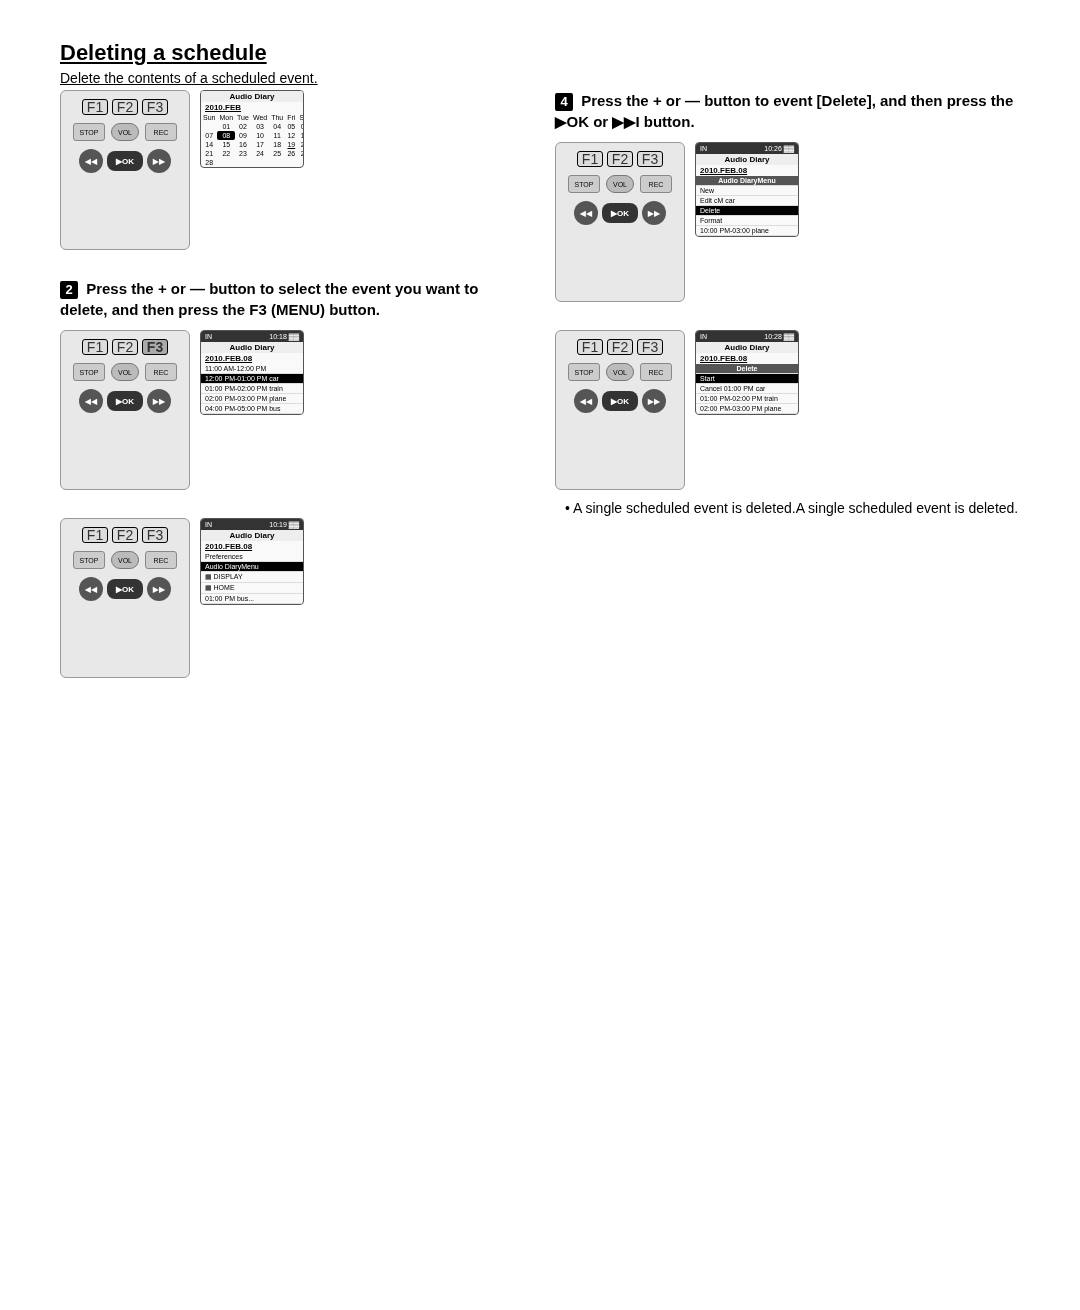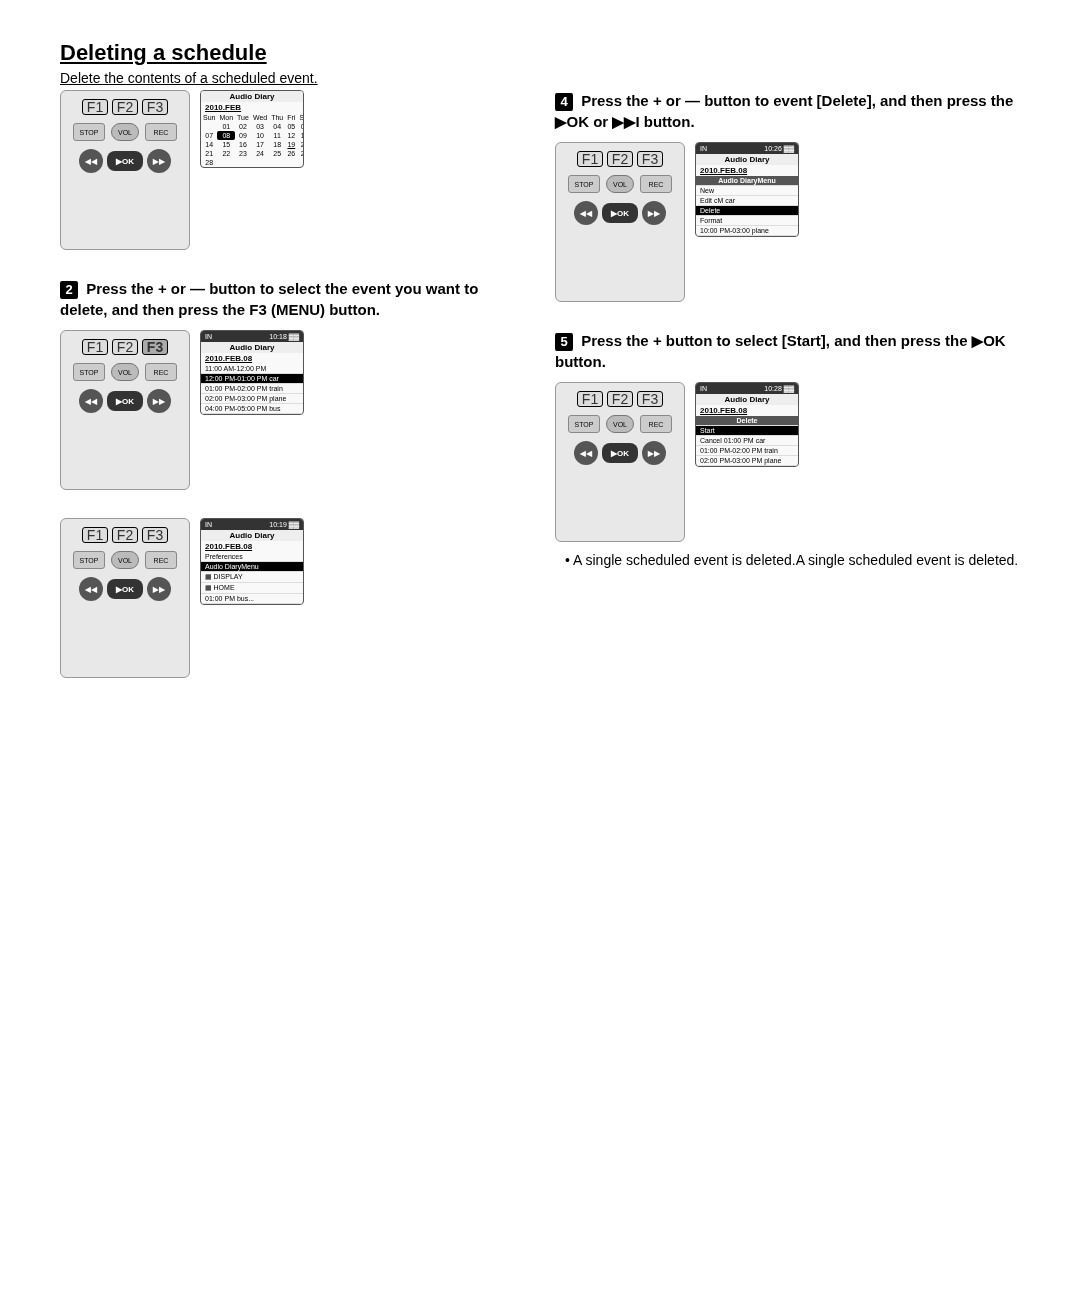--- a/index.html
+++ b/index.html
@@ -474,24 +474,20 @@
           <div class="screen-row">New</div>
           <div class="screen-row">Edit  cM car</div>
           <div class="screen-row highlight">Delete</div>
           <div class="screen-row">Format</div>
           <div class="screen-row">10:00 PM-03:00 plane</div>
         </div>
       </div>
     </div>
 
     <div class="step-block">
-      <div class="step-heading">
-        <span class="step-number">5</span>
-        <strong>Press the + button to select [Start], and then press the ▶OK button.</strong>
-      </div>
       <div class="step-images">
         <div class="device">
           <div class="device-top-buttons">
             <div class="fn-btn">F1</div>
             <div class="fn-btn">F2</div>
             <div class="fn-btn">F3</div>
           </div>
           <div class="device-middle">
             <div class="stop-btn">STOP</div>
             <div class="vol-btn">VOL</div>

